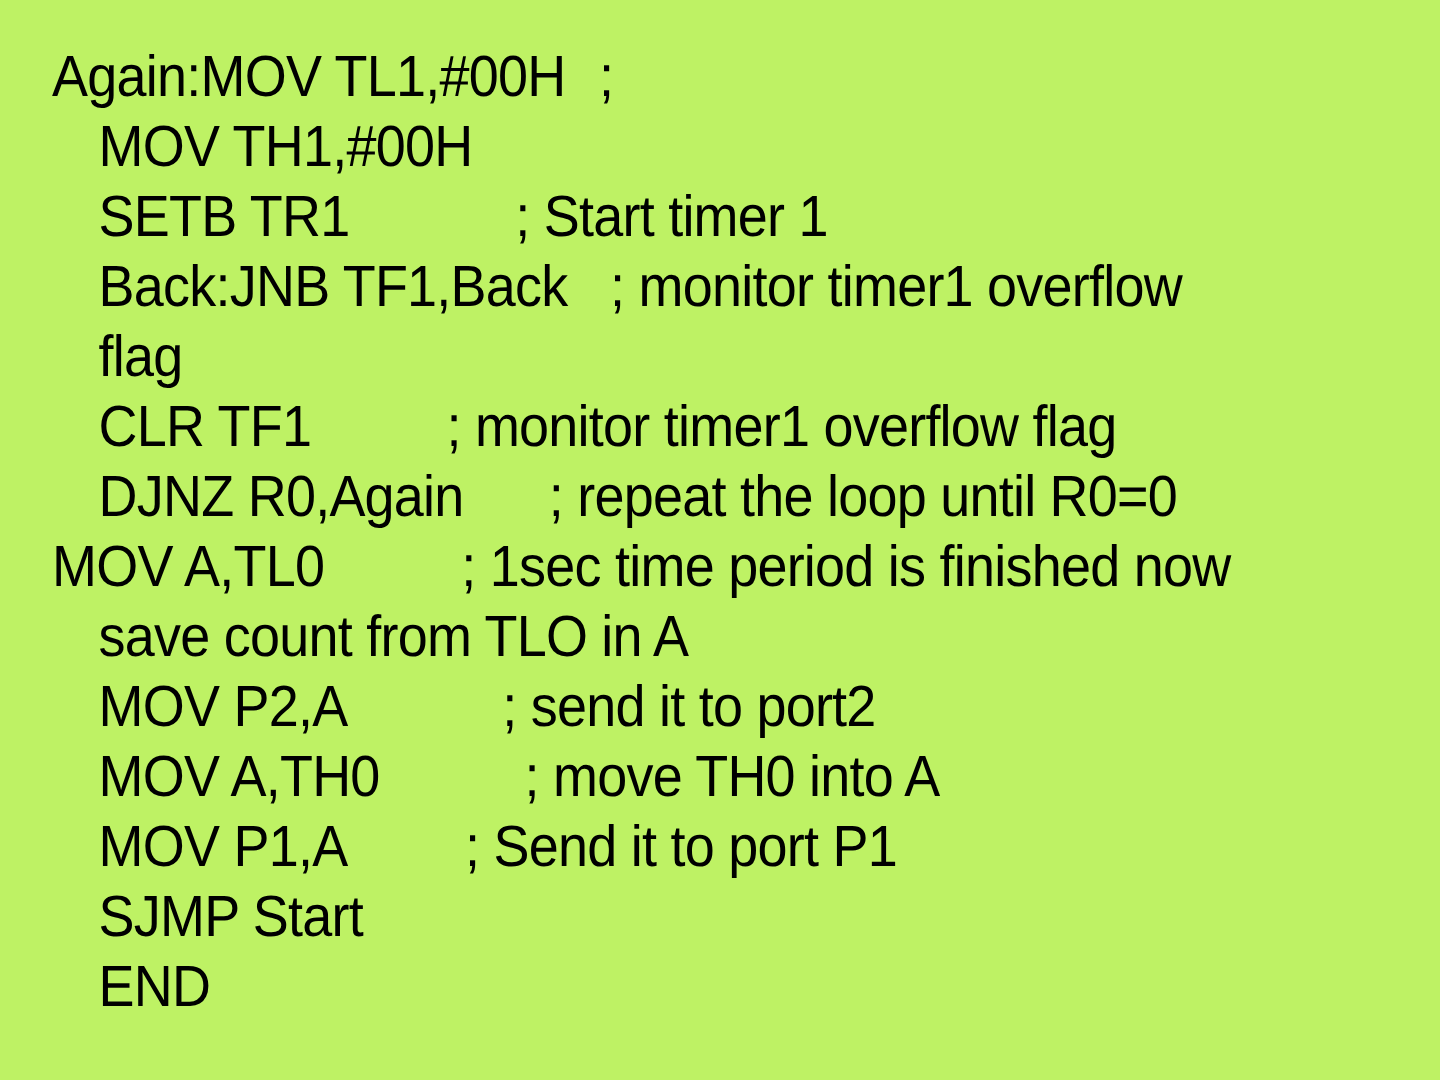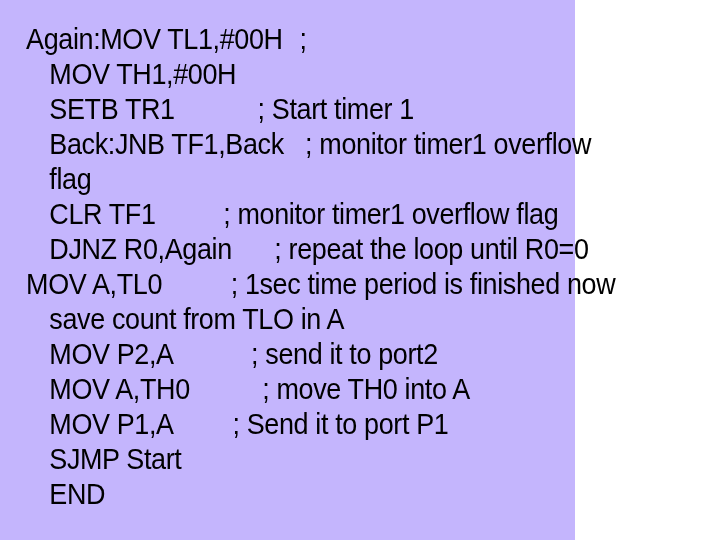--- a/index.html
+++ b/index.html
@@ -9,23 +9,23 @@
   body {
     width: 720px;
     height: 540px;
     background: #ffffff;
     overflow: hidden;
     font-family: "Liberation Sans", "DejaVu Sans", sans-serif;
   }
 
   #slide {
     position: relative;
-    width: 575px;
+    width: 720px;
     height: 540px;
-    background: #c4b5fd;
+    background: #bef264;
   }
 
   #code-block {
     position: absolute;
     left: 0;
     top: 22px;
     width: 720px;
   }
 
   .code-line {

